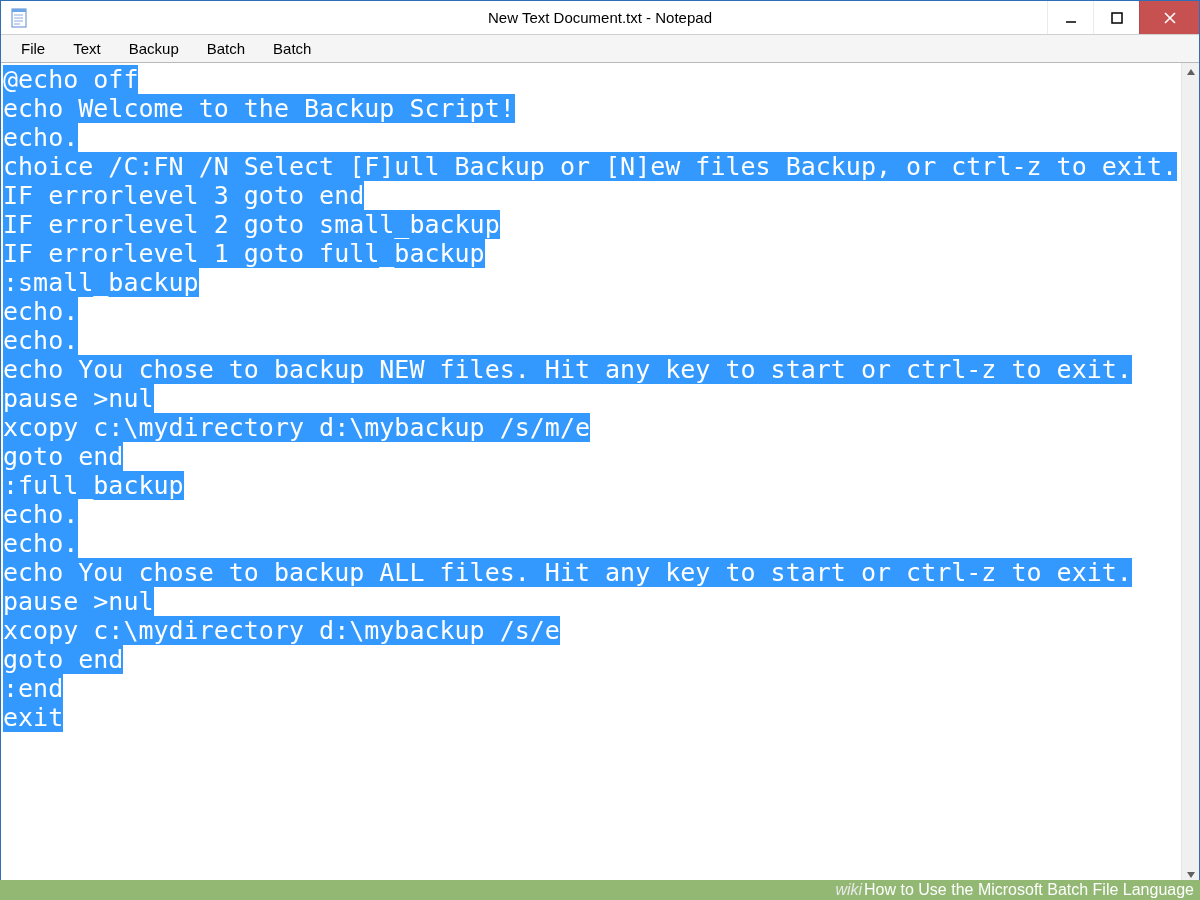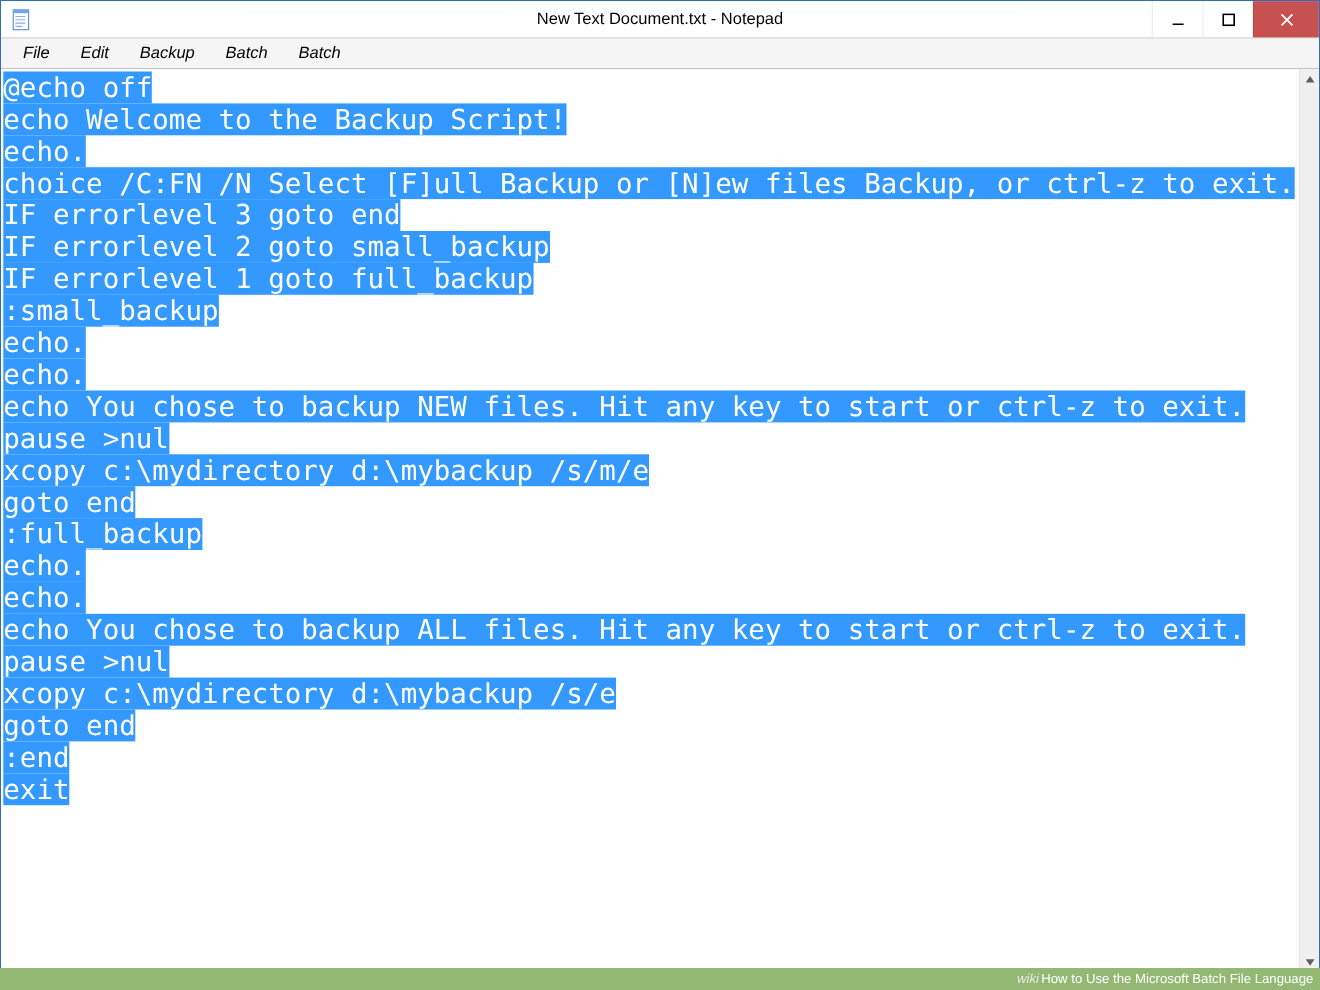--- a/index.html
+++ b/index.html
@@ -71,21 +71,20 @@
     border-bottom: 1px solid #b7babc;
     display: flex;
     align-items: center;
     font-size: 15px;
     color: #000;
     padding: 0 6px;
     gap: 0;
   }
   .menu-item {
     padding: 3px 14px;
-    font-style: italic;
   }
   .editor-wrap {
     flex: 1;
     position: relative;
     display: flex;
     background: #ffffff;
   }
   .editor {
     flex: 1;
     padding: 2px 2px;
@@ -116,21 +115,21 @@
     font-size:10px;
   }
   .scroll-arrow.up { top:0; }
   .scroll-arrow.down { bottom:0; }
   .footer {
     position: absolute;
     left: 0; right: 0; bottom: 0;
     height: 20px;
     background: #93b874;
     color: #fff;
-    font-size: 12px;
+    font-size: 16px;
     display: flex;
     align-items: center;
     justify-content: flex-end;
     padding: 0 6px;
     font-family: Arial, sans-serif;
   }
   .footer .wiki {
     color: #e9e9e9;
     font-style: italic;
     margin-right: 2px;
@@ -168,21 +167,21 @@
         <svg width="14" height="14">
             <line x1="2" y1="2" x2="12" y2="12" stroke="#fff" stroke-width="1.6"></line>
             <line x1="12" y1="2" x2="2" y2="12" stroke="#fff" stroke-width="1.6"></line>
           </svg>
       </div>
     </div>
   </div>
 
   <div class="menubar">
     <div class="menu-item">File</div>
-    <div class="menu-item">Edit</div>
+    <div class="menu-item">Text</div>
     <div class="menu-item">Backup</div>
     <div class="menu-item">Batch</div>
     <div class="menu-item">Batch</div>
   </div>
 
   <div class="editor-wrap">
     <div class="editor" id="editor"><span class="line"><span class="sel">@echo off</span></span><span class="line"><span class="sel">echo Welcome to the Backup Script!</span></span><span class="line"><span class="sel">echo.</span></span><span class="line"><span class="sel">choice /C:FN /N Select [F]ull Backup or [N]ew files Backup, or ctrl-z to exit.</span></span><span class="line"><span class="sel">IF errorlevel 3 goto end</span></span><span class="line"><span class="sel">IF errorlevel 2 goto small_backup</span></span><span class="line"><span class="sel">IF errorlevel 1 goto full_backup</span></span><span class="line"><span class="sel">:small_backup</span></span><span class="line"><span class="sel">echo.</span></span><span class="line"><span class="sel">echo.</span></span><span class="line"><span class="sel">echo You chose to backup NEW files. Hit any key to start or ctrl-z to exit.</span></span><span class="line"><span class="sel">pause &gt;nul</span></span><span class="line"><span class="sel">xcopy c:\mydirectory d:\mybackup /s/m/e</span></span><span class="line"><span class="sel">goto end</span></span><span class="line"><span class="sel">:full_backup</span></span><span class="line"><span class="sel">echo.</span></span><span class="line"><span class="sel">echo.</span></span><span class="line"><span class="sel">echo You chose to backup ALL files. Hit any key to start or ctrl-z to exit.</span></span><span class="line"><span class="sel">pause &gt;nul</span></span><span class="line"><span class="sel">xcopy c:\mydirectory d:\mybackup /s/e</span></span><span class="line"><span class="sel">goto end</span></span><span class="line"><span class="sel">:end</span></span><span class="line"><span class="sel">exit</span></span></div>
     <div class="scrollbar">
       <div class="scroll-arrow up">
         <svg width="10" height="10">

